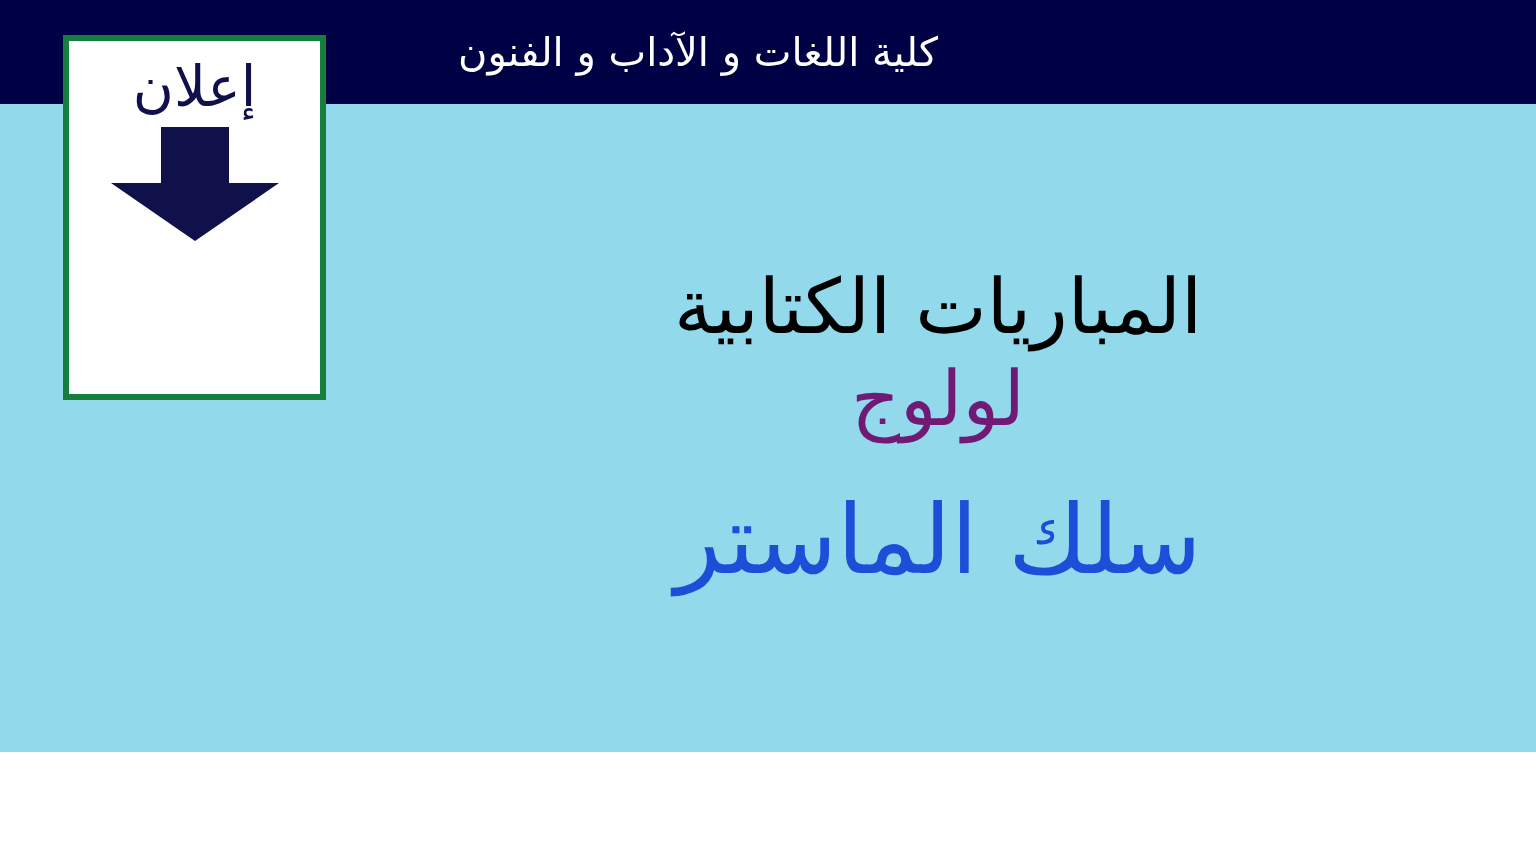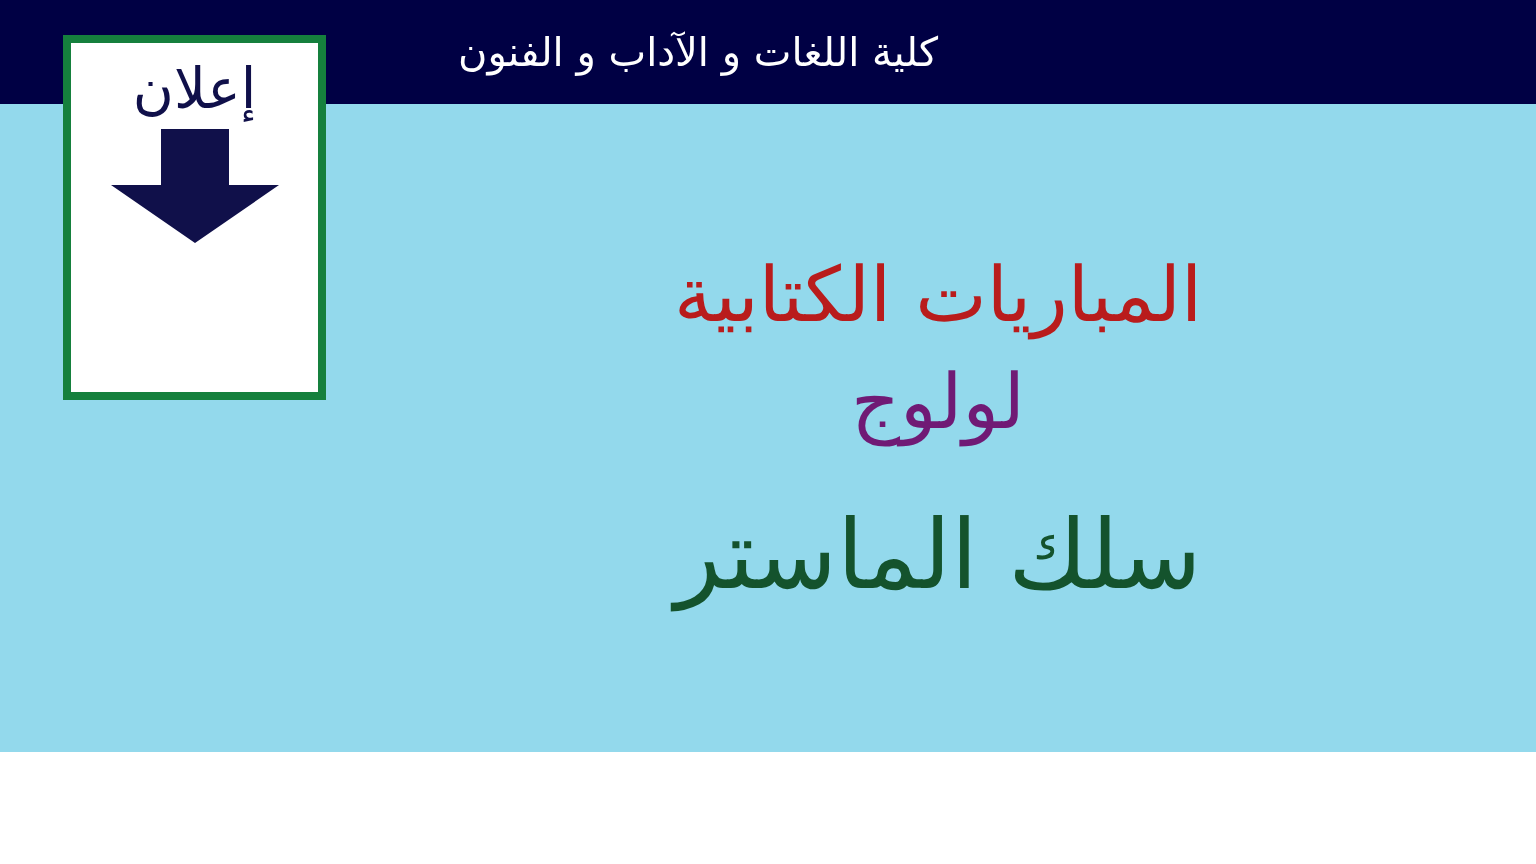--- a/index.html
+++ b/index.html
@@ -80,21 +80,21 @@
   .footer-year  { font-weight: 400; font-size: 34px; }
 
   
   .announce-card {
     position: absolute;
     left: 63px;
     top: 35px;
     width: 263px;
     height: 365px;
     background: #ffffff;
-    border: 8px solid #15803d;
+    border: 6px solid #15803d;
     box-sizing: border-box;
     display: flex;
     flex-direction: column;
     align-items: center;
     justify-content: flex-start;
     padding-top: 8px;
     overflow: hidden;
     z-index: 5;
   }
   .announce-word-1 {
@@ -132,45 +132,45 @@
     height: 678px;
     display: flex;
     flex-direction: column;
     align-items: center;
     justify-content: center;
     direction: rtl;
     box-sizing: border-box;
     padding-bottom: 24px;
   }
   .headline-1 {
-    color: #b91c1c;
+    color: #000000;
     font-family: "DejaVu Serif", "Liberation Serif", serif;
     font-size: 76px;
     font-weight: 400;
     line-height: 1.22;
     white-space: nowrap;
-    margin: 15px;
+    margin: 0;
   }
   .headline-2 {
     color: #701a75;
     font-family: "DejaVu Serif", "Liberation Serif", serif;
     font-size: 76px;
     font-weight: 400;
     line-height: 1.22;
     white-space: nowrap;
     margin: 0 0 34px 0;
   }
   .headline-3 {
-    color: #14532d;
+    color: #1d4ed8;
     font-family: "DejaVu Serif", "Liberation Serif", serif;
     font-size: 96px;
     font-weight: 400;
     line-height: 1.18;
     white-space: nowrap;
-    margin: 16px;
+    margin: 4px;
   }
 </style>
 </head>
 <body>
 
 <div class="slide">
 
   <div class="header-band"></div>
   <div class="header-title">كلية اللغات و الآداب و الفنون</div>
 

